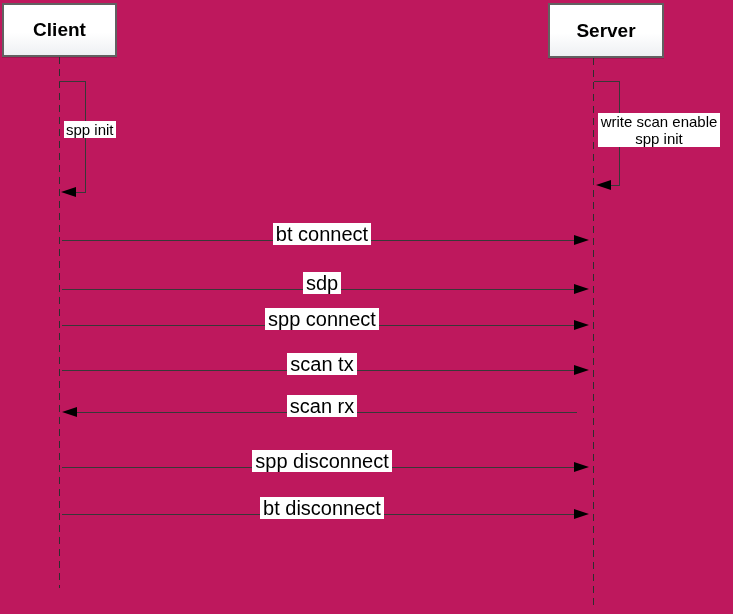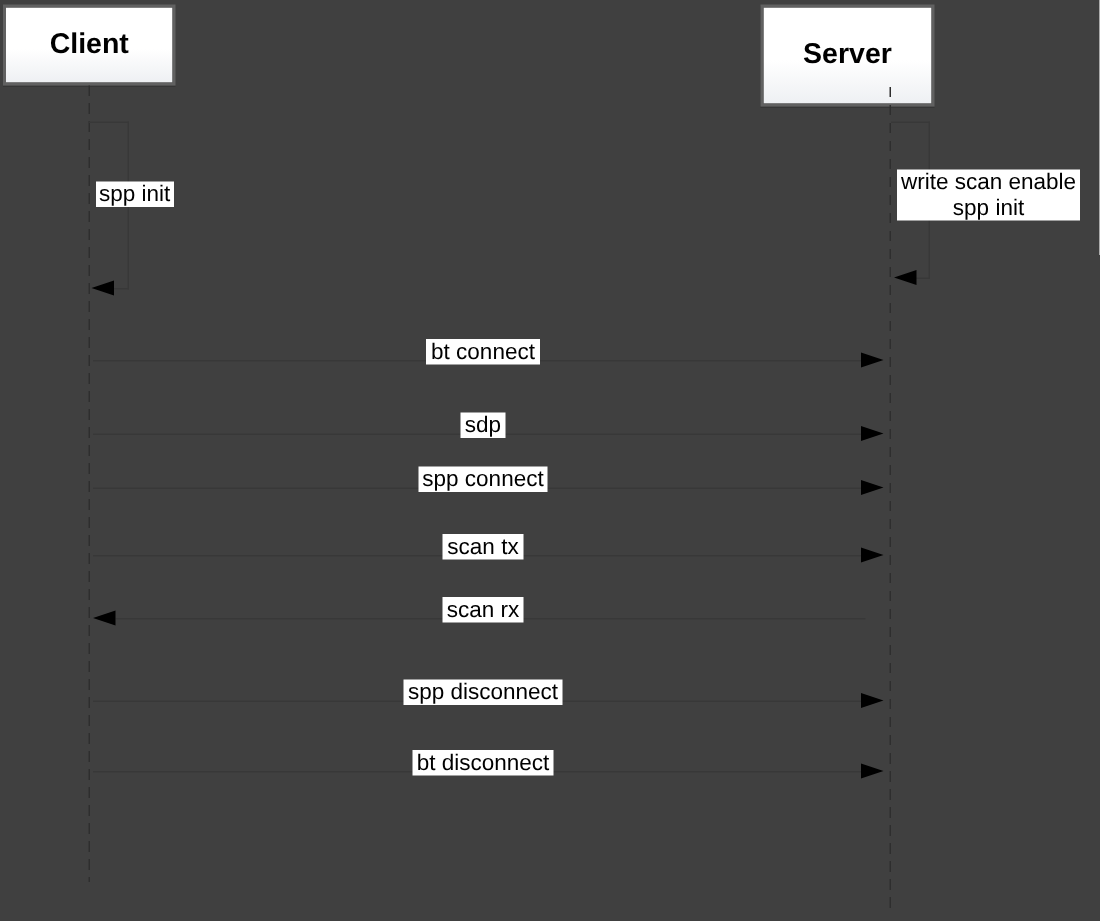--- a/index.html
+++ b/index.html
@@ -1,40 +1,40 @@
 <!DOCTYPE html>
 <html><head>
 <meta charset="utf-8">
 <style>
   html, body { margin: 0; padding: 0; background: #ffffff; }
   #canvas {
     position: relative;
     width: 733px;
     height: 614px;
-    background: #404040;
+    background: #be185d;
     font-family: "Liberation Sans", sans-serif;
     color: #000000;
     overflow: hidden;
   }
 
   
   .actor-box {
     position: absolute;
     border: 2px solid #616161;
     background: linear-gradient(180deg, #ffffff 55%, #eef0f3 100%);
     display: flex;
     align-items: center;
     justify-content: center;
     font-weight: bold;
     font-size: 19px;
     box-sizing: border-box;
     box-shadow: 0 1px 0 rgba(0,0,0,0.15);
   }
   #client-box { left: 2px;   top: 3px; width: 115px; height: 54px; }
-  #server-box { left: 507px; top: 3px; width: 116px; height: 68px; align-items: center; }
+  #server-box { left: 548px; top: 3px; width: 116px; height: 55px; align-items: center; }
 
   
   .lifeline {
     position: absolute;
     width: 1px;
     background: repeating-linear-gradient(180deg,
       #2e2e2e 0px, #2e2e2e 7px,
       transparent 7px, transparent 12px);
   }
   #client-lifeline { left: 59px;  top: 57px; height: 531px; }
@@ -55,21 +55,21 @@
     position: absolute; width: 0; height: 0;
     border-top: 5px solid transparent;
     border-bottom: 5px solid transparent;
     border-right: 15px solid #000000;
   }
 
   
   .msg { position: absolute; left: 0; width: 733px; height: 0; }
   .msg .label-wrap {
     position: absolute; left: 0; width: 644px; top: -13px;
-    text-align: center; font-size: 15px; line-height: 15px;
+    text-align: center; font-size: 20px; line-height: 15px;
     pointer-events: none;
   }
   .msg .label-wrap span { background: #ffffff; padding: 0 3px; }
 
   
   .self-label {
     position: absolute;
     font-size: 15px; line-height: 17px;
     background: #ffffff;
     white-space: nowrap;

